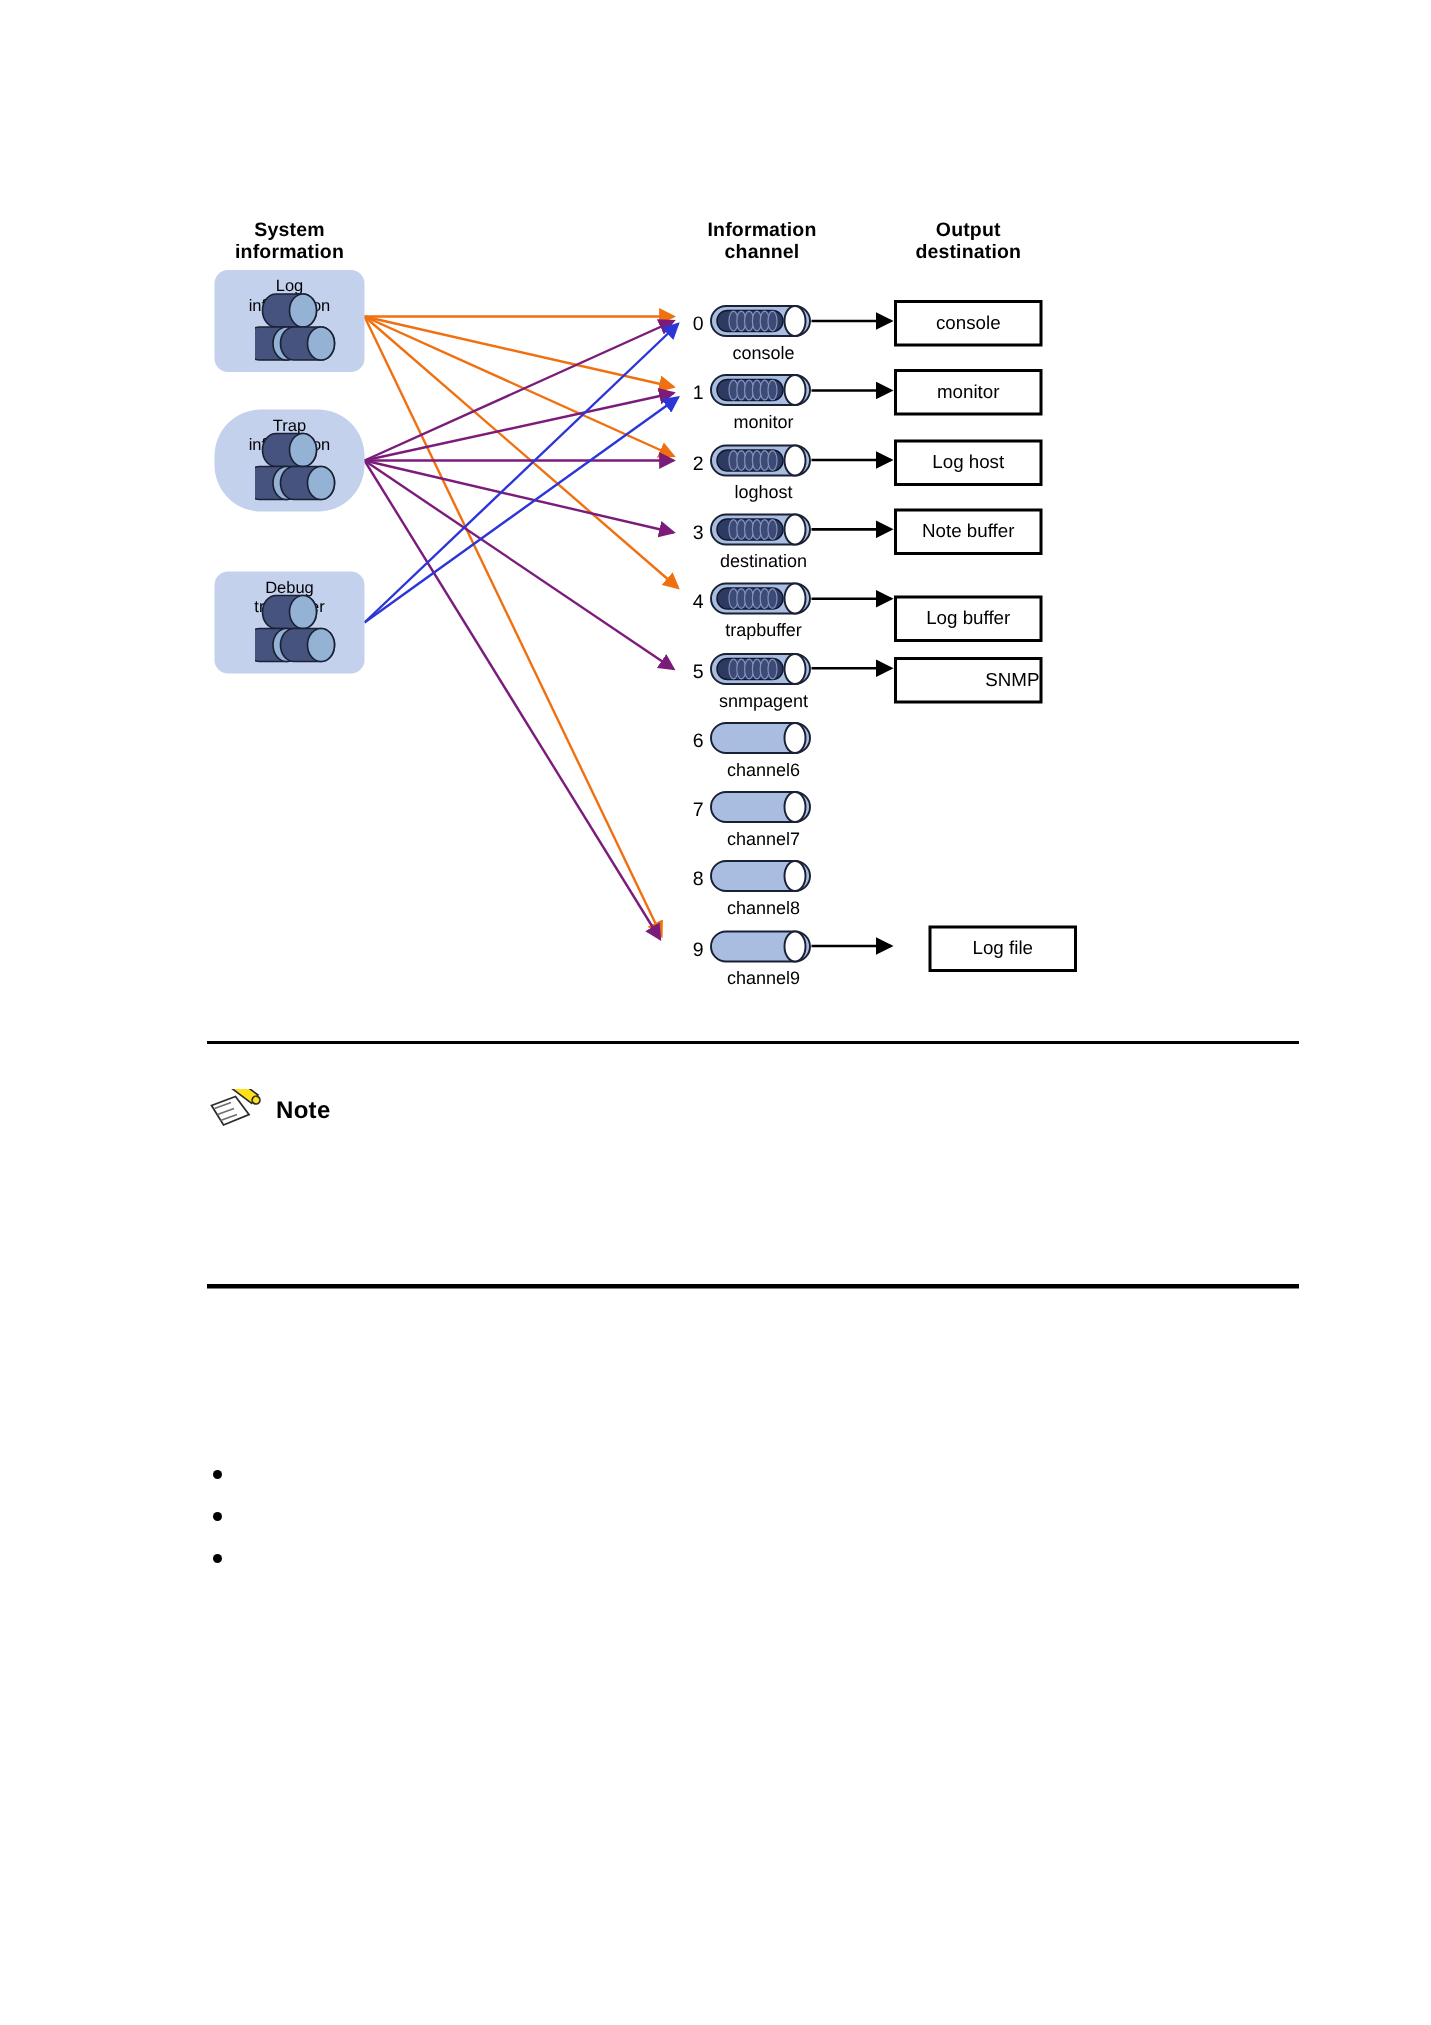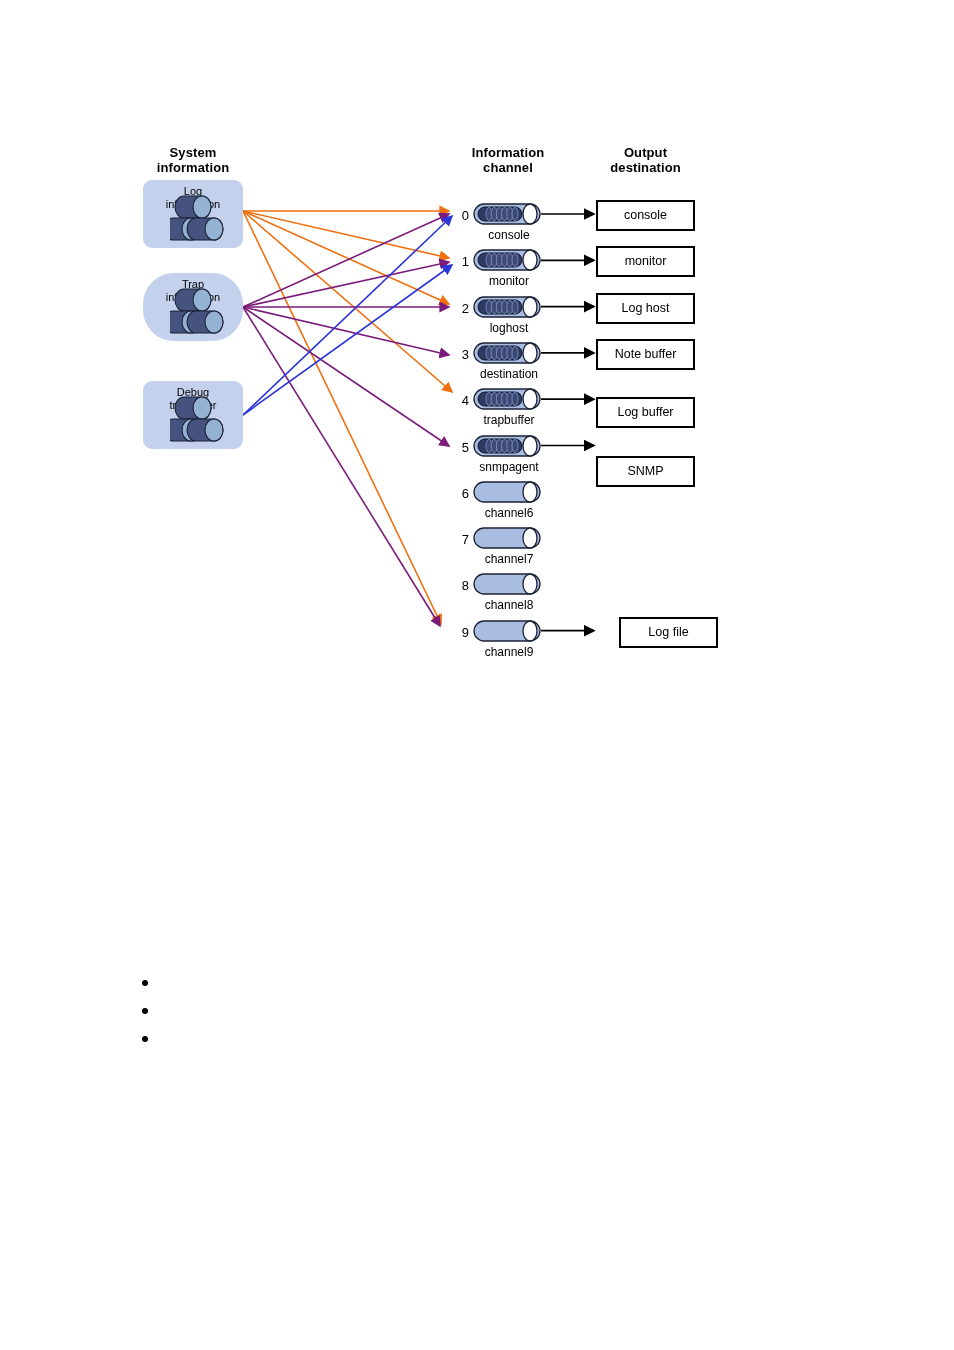--- a/index.html
+++ b/index.html
@@ -422,26 +422,46 @@
           </svg>
           <div class="chan-name">channel9</div>
         </div>
       </div>
     <div id="dest-list">
         <div class="dest-box" style="top: 200px;">console</div>
         <div class="dest-box" style="top: 246.3px;">monitor</div>
         <div class="dest-box" style="top: 292.6px;">Log host</div>
         <div class="dest-box" style="top: 338.9px;">Note buffer</div>
         <div class="dest-box" style="top: 397px;">Log buffer</div>
-        <div class="dest-box" style="top: 456px;">SNMP</div>
+        <div class="dest-box" style="top: 438px; text-align: right;">SNMP</div>
         <div class="dest-box" style="top: 616.7px; margin-left: 23px;">Log file</div>
       </div>
 
   </div>
 
+  <div id="note-block">
+    <div id="note-rule-top"></div>
+    <div id="note-head">
+      <svg width="40" height="30" viewBox="0 0 40 30">
+        <path d="M3,11 L19,5 L28,17 L11,24 Z" fill="#ffffff" stroke="#2b2b2b" stroke-width="1.2"></path>
+        <path d="M5,13 L16,9" stroke="#6d6d6d" stroke-width="0.9"></path>
+        <path d="M7,17 L18,13" stroke="#6d6d6d" stroke-width="0.9"></path>
+        <path d="M9,21 L20,17" stroke="#6d6d6d" stroke-width="0.9"></path>
+        <g transform="rotate(37 30 6)">
+          <rect x="14" y="2" width="18" height="7" fill="#ffe11a" stroke="#2b2b2b" stroke-width="1.1"></rect>
+          <path d="M14,2 L8,5.5 L14,9 Z" fill="#ffe11a" stroke="#2b2b2b" stroke-width="1.1"></path>
+          <path d="M9.4,4.7 L8,5.5 L9.4,6.3 Z" fill="#2b2b2b"></path>
+          <circle cx="33" cy="5.5" r="2.6" fill="#ffe11a" stroke="#2b2b2b" stroke-width="1.1"></circle>
+        </g>
+      </svg>
+      <div id="note-word">Note</div>
+    </div>
+    <div id="note-body"></div>
+    <div id="note-rule-bottom"></div>
+  </div>
 
   <div id="bullet-list">
       <div class="bullet-row">
         <div class="bullet-dot"></div>
         <div class="bullet-text"></div>
       </div>
       <div class="bullet-row">
         <div class="bullet-dot"></div>
         <div class="bullet-text"></div>
       </div>

